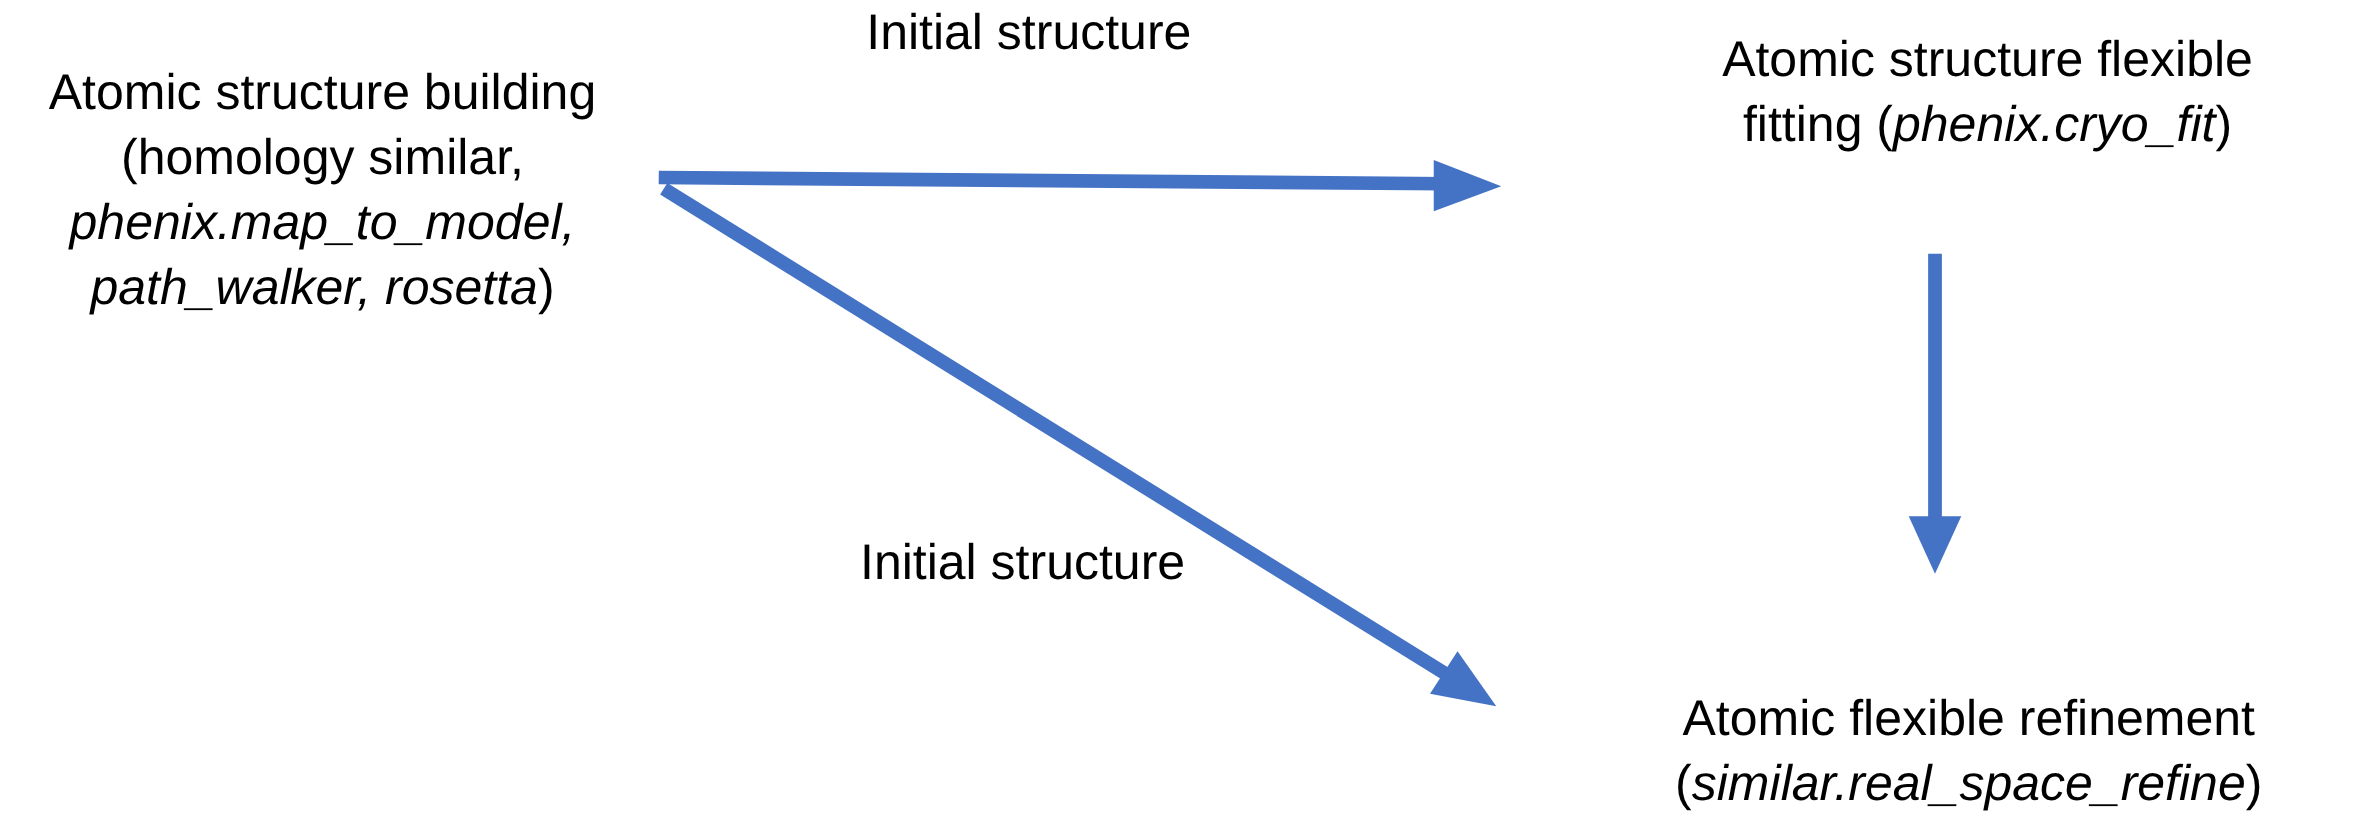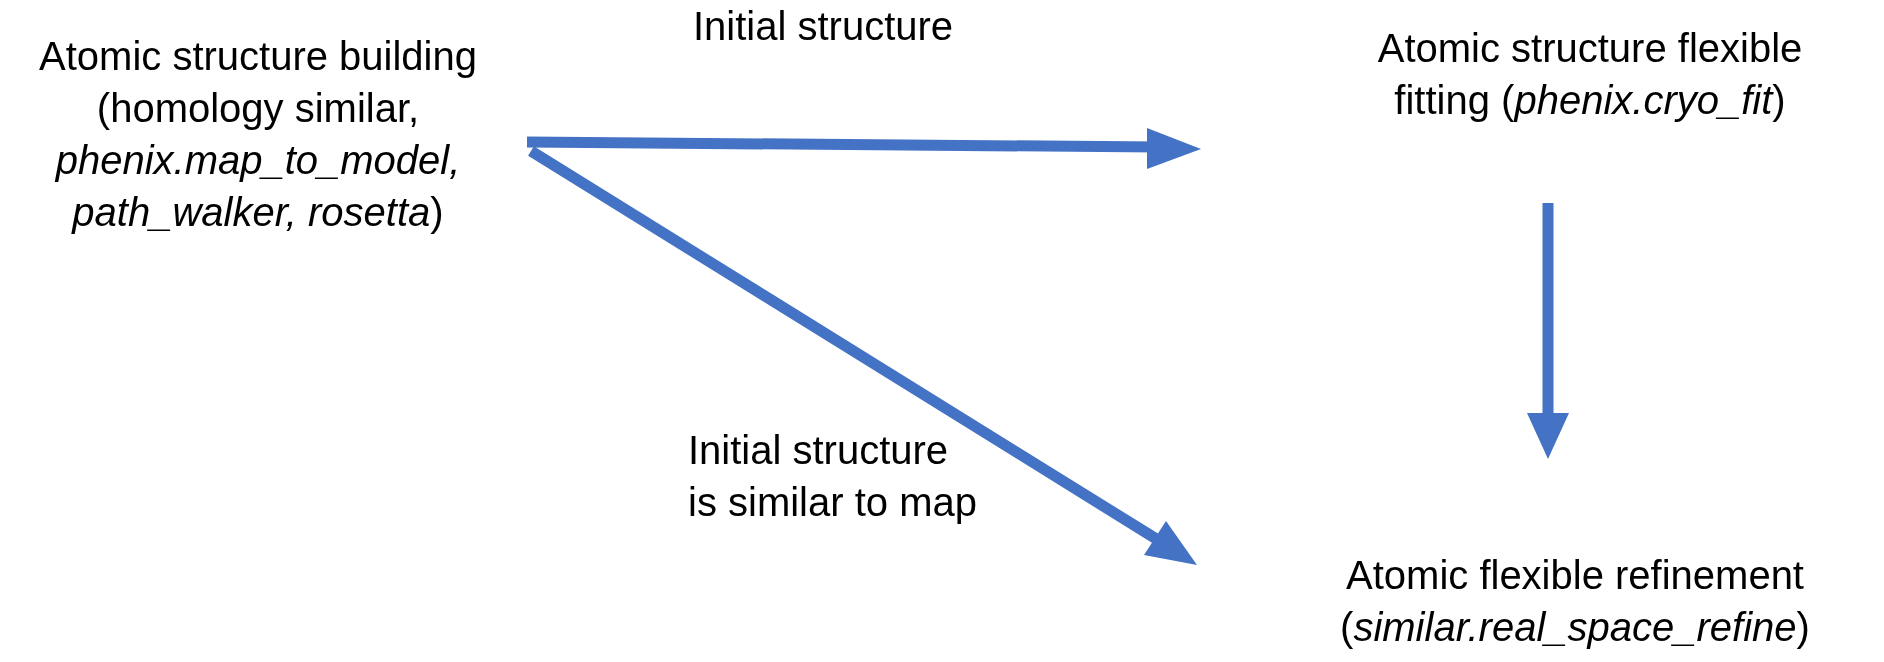--- a/index.html
+++ b/index.html
@@ -26,21 +26,21 @@
   .node, .edge-label {
     position: absolute;
     font-size: 40px;
     line-height: 52px;
     white-space: nowrap;
   }
   .center { text-align: center; }
   .left   { text-align: left; margin-left: 48px; }
   .italic { font-style: italic; }
 
-  #node-building   { left: 8px;    top: 30px;  width: 500px; }
+  #node-building   { left: 8px;    top: 48px;  width: 500px; }
   #label-different { left: 645px;  top: 0px;   width: 440px; }
   #node-fitting    { left: 1310px; top: 22px;  width: 560px; }
   #label-similar   { left: 640px;  top: 424px; width: 440px; }
   #node-refinement { left: 1275px; top: 549px; width: 600px; }
 </style>
 </head>
 <body>
 
 <div id="canvas" style="background: rgb(255, 255, 255); color: rgb(0, 0, 0);">
 
@@ -70,21 +70,20 @@
     <div>Initial structure</div>
   </div>
 
   <div class="node center" id="node-fitting">
     <div>Atomic structure flexible</div>
     <div><span>fitting (</span><span class="italic">phenix.cryo_fit</span><span>)</span></div>
   </div>
 
   <div class="edge-label left" id="label-similar">
     <div>Initial structure</div>
-    <div>is similar to map</div>
   </div>
 
   <div class="node center" id="node-refinement">
     <div>Atomic flexible refinement</div>
     <div><span>(</span><span class="italic">similar.real_space_refine</span><span>)</span></div>
   </div>
 
 </div>
 
 </body></html>

